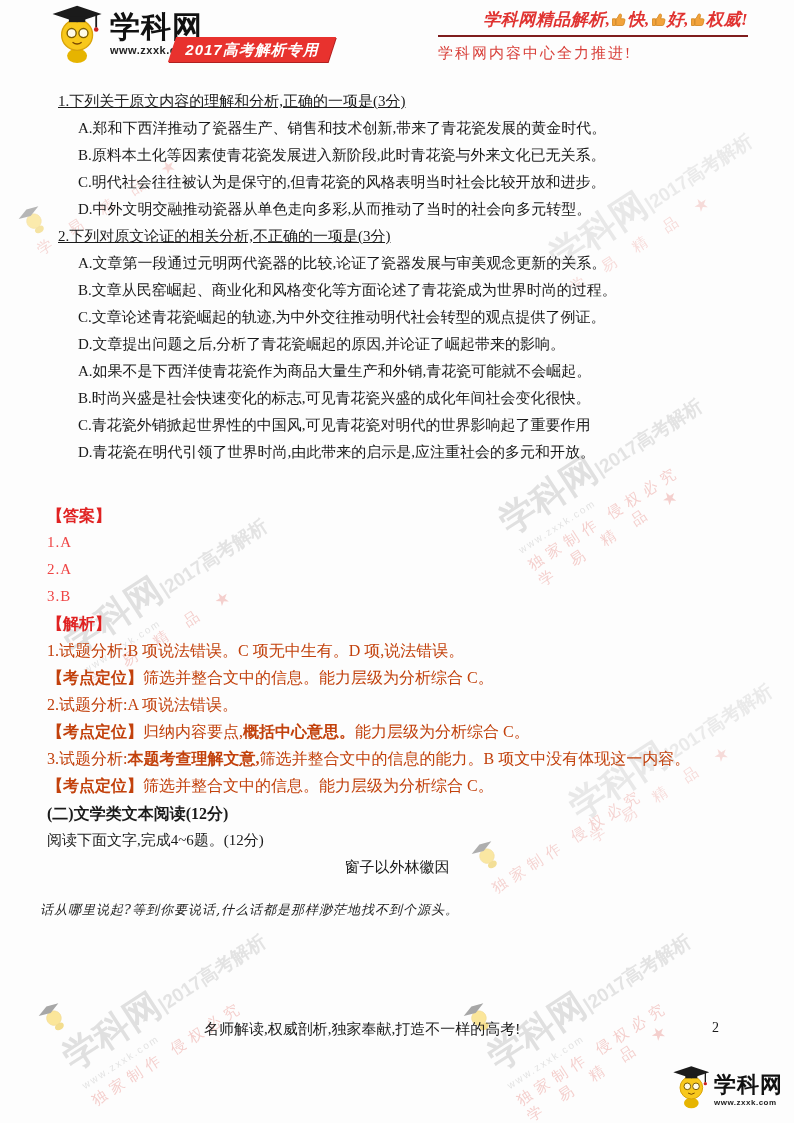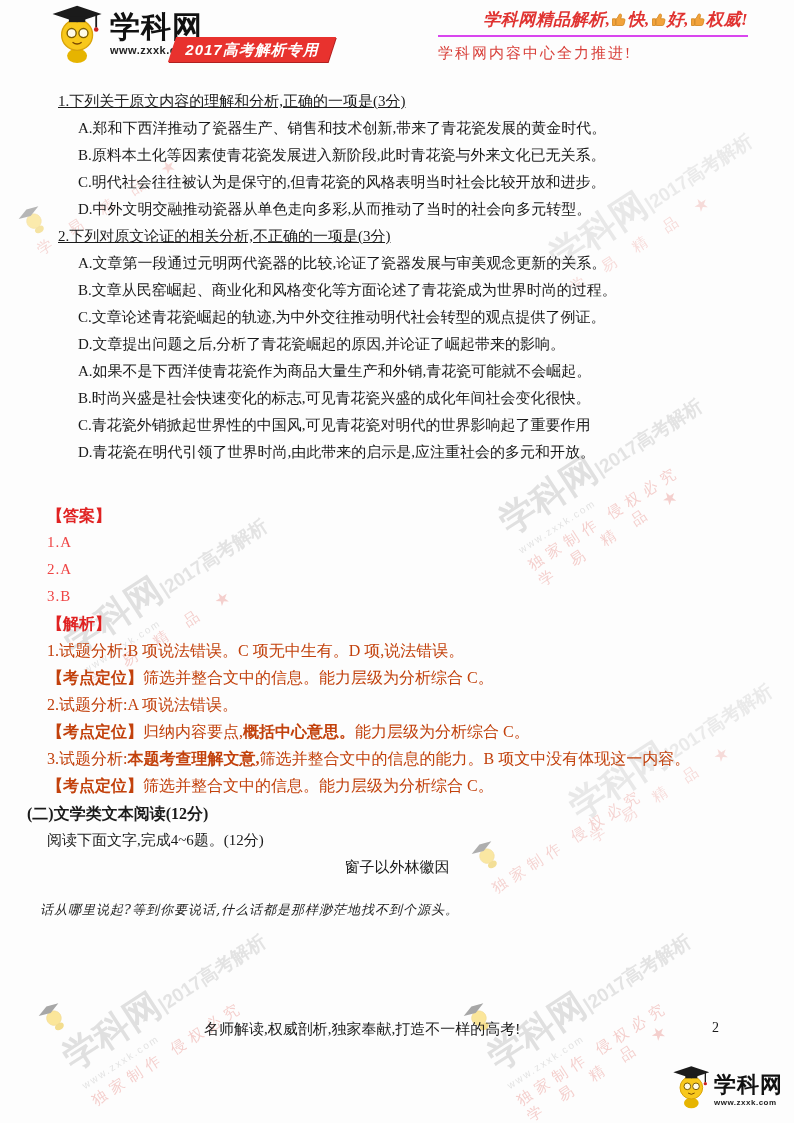--- a/index.html
+++ b/index.html
@@ -20,39 +20,39 @@
     background:#e8322e;transform:skewX(-18deg);box-shadow:1px 1px 0 #b02020;
   }
   .hdr-banner span{
     display:block;transform:skewX(18deg);text-align:center;
     color:#fff;font-weight:bold;font-style:italic;font-size:15px;line-height:25px;
     font-family:"Liberation Sans","DejaVu Sans",sans-serif;letter-spacing:1px;
   }
   .hdr-slogan{
     position:absolute;left:438px;top:8px;width:310px;text-align:right;
     color:#e03331;font-weight:bold;font-style:italic;font-size:17px;
-    border-bottom:2px solid #d946ef;padding-bottom:4px;letter-spacing:.5px;white-space:nowrap;
+    border-bottom:2px solid #7f1d1d;padding-bottom:4px;letter-spacing:.5px;white-space:nowrap;
   }
   .hdr-slogan .thumb{display:inline-block;width:15px;height:15px;vertical-align:-2px;margin:0 1px;}
   .hdr-subslogan{
     position:absolute;left:438px;top:44px;width:310px;text-align:left;
     color:#d8403a;font-size:15px;letter-spacing:2px;white-space:nowrap;
   }
   
   .questions{position:absolute;left:0;top:88px;width:794px;}
   .line{height:27px;line-height:27px;font-size:15px;white-space:nowrap;}
   .stem{padding-left:58px;text-decoration:underline;}
   .opt{padding-left:78px;}
   .answers{position:absolute;left:0;top:502px;width:674px;}
   .sec-title{padding-left:47px;color:#e02222;font-weight:bold;font-size:16px;}
   .ans-item{padding-left:47px;color:#ef4444;font-size:15px;letter-spacing:1px;}
   .analysis-line{padding-left:47px;color:#c2410c;font-size:16px;}
   .analysis-line b{font-weight:bold;}
   .section2{position:absolute;left:0;top:800px;width:794px;}
-  .sec2-head{padding-left:27px;font-weight:bold;font-size:16px;}
+  .sec2-head{padding-left:47px;font-weight:bold;font-size:16px;}
   .sec2-instr{padding-left:47px;}
   .sec2-article-title{text-align:center;font-size:15px;}
   .sec2-quote{
     padding-left:40px;font-size:13px;font-style:italic;letter-spacing:1px;
     font-family:"DejaVu Serif","Liberation Serif",serif;color:#222;margin-top:15px;
   }
   
   .footer-slogan{position:absolute;left:0;top:1020px;width:724px;text-align:center;font-size:15px;}
   .page-number{position:absolute;left:712px;top:1020px;font-size:14px;}
   .ftr-logo{position:absolute;left:672px;top:1064px;display:flex;align-items:flex-start;}

